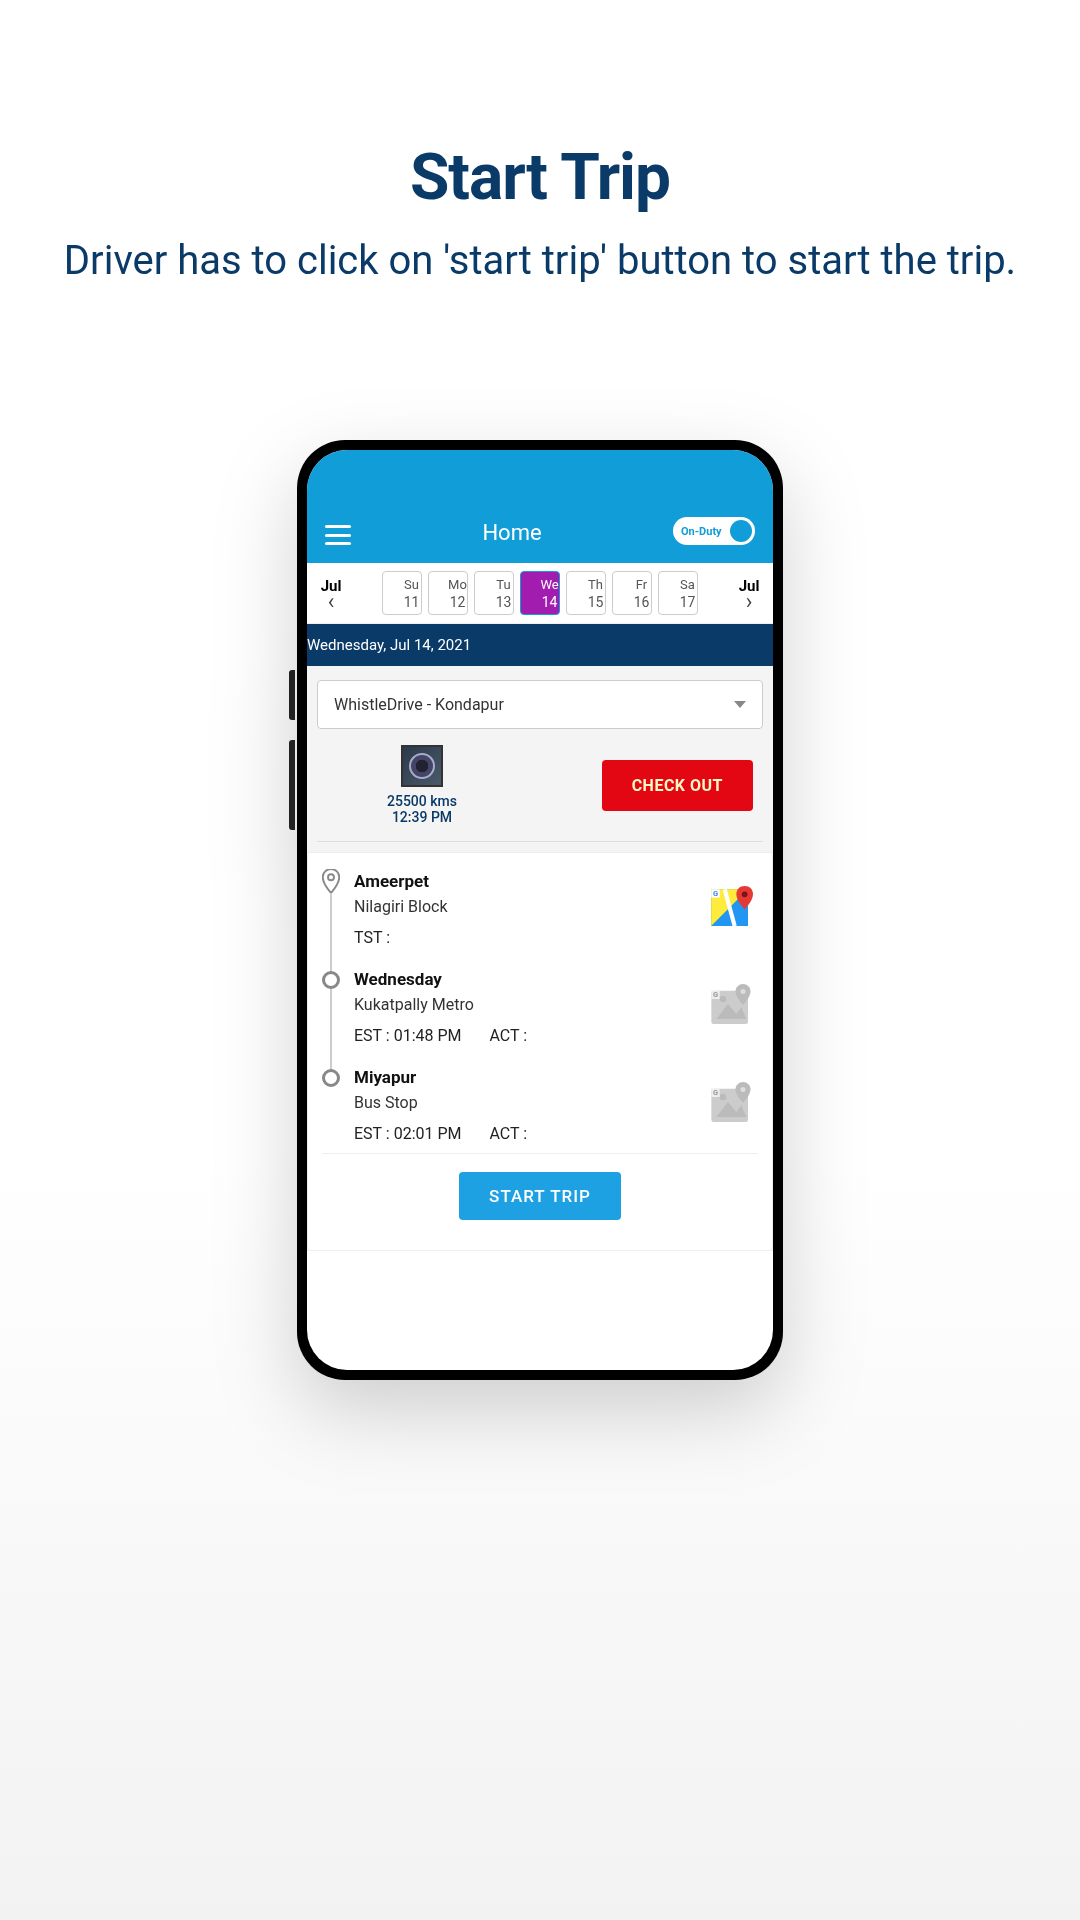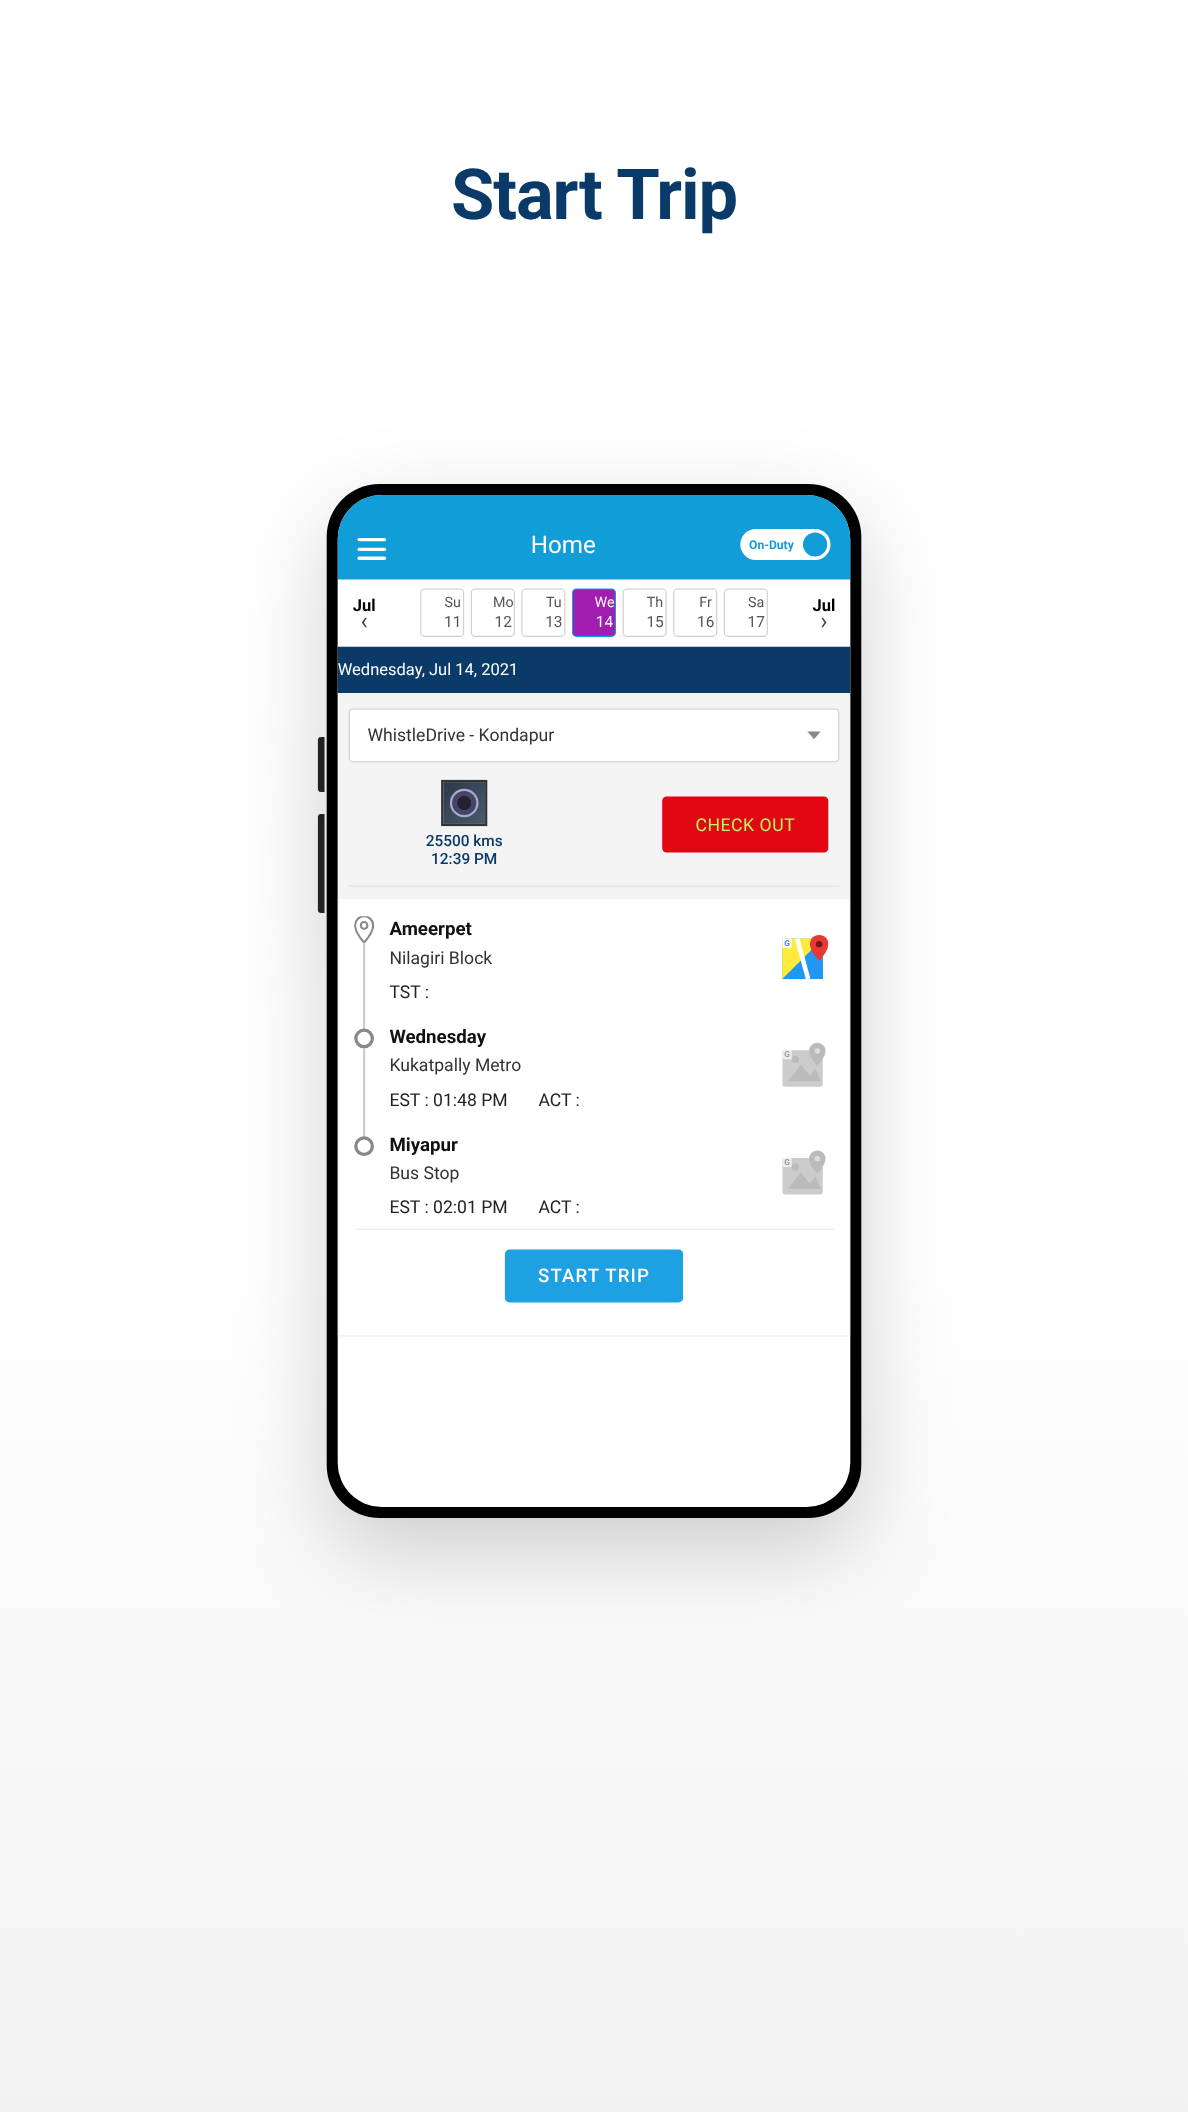--- a/index.html
+++ b/index.html
@@ -71,21 +71,21 @@
   width: 100%;
   height: 100%;
   background: #fff;
   border-radius: 40px;
   overflow: hidden;
   position: relative;
 }
 
 .top-bar {
   background: #119dd8;
-  height: 77px;
+  height: 113px;
   display: flex;
   align-items: flex-end;
   justify-content: space-between;
   padding: 0 18px 18px 18px;
   color: #fff;
 }
 .hamburger {
   width: 26px;
   height: 20px;
   display: flex;
@@ -165,23 +165,23 @@
 }
 .odo-img::after {
   content:""; position:absolute; inset:6px;
   border-radius:50%; border:2px solid #aac;
   background: radial-gradient(circle,#223 40%,#446 42%);
 }
 .odo-left .km { color:#0a3a67; font-size:14px; font-weight:500; }
 .odo-left .tm { color:#0a3a67; font-size:14px; font-weight:500; }
 
 .checkout-btn {
-  background:#e30613; color:#bef264; border:none;
+  background:#e30613; color:#fef9c3; border:none;
   padding:16px 30px; font-size:16px; letter-spacing:.5px;
-  border-radius:4px; font-weight:400;
+  border-radius:4px; font-weight:700;
 }
 
 .stops-card {
   background:#fff;
   padding:18px 14px 12px 14px;
   border:1px solid #eee;
 }
 
 .stop { display:flex; align-items:flex-start; position:relative; padding-bottom:22px;justify-content:space-between; }
 .stop:last-of-type { padding-bottom:10px; }
@@ -209,20 +209,21 @@
   background:#1da1e2; color:#fff; border:none;
   padding:14px 30px; font-size:17px; letter-spacing:1px;
   border-radius:4px; font-weight:500;
 }
 </style>
 </head>
 <body>
 
 <div class="page-title">
   <h1>Start Trip</h1>
+  <p>Driver has to click on  'start trip' button to start the trip.</p>
 </div>
 
 <div class="phone-wrap">
   <div class="phone">
     <div class="screen">
 
       <div class="top-bar">
         <div class="hamburger">
           <span></span>
             <span></span>

